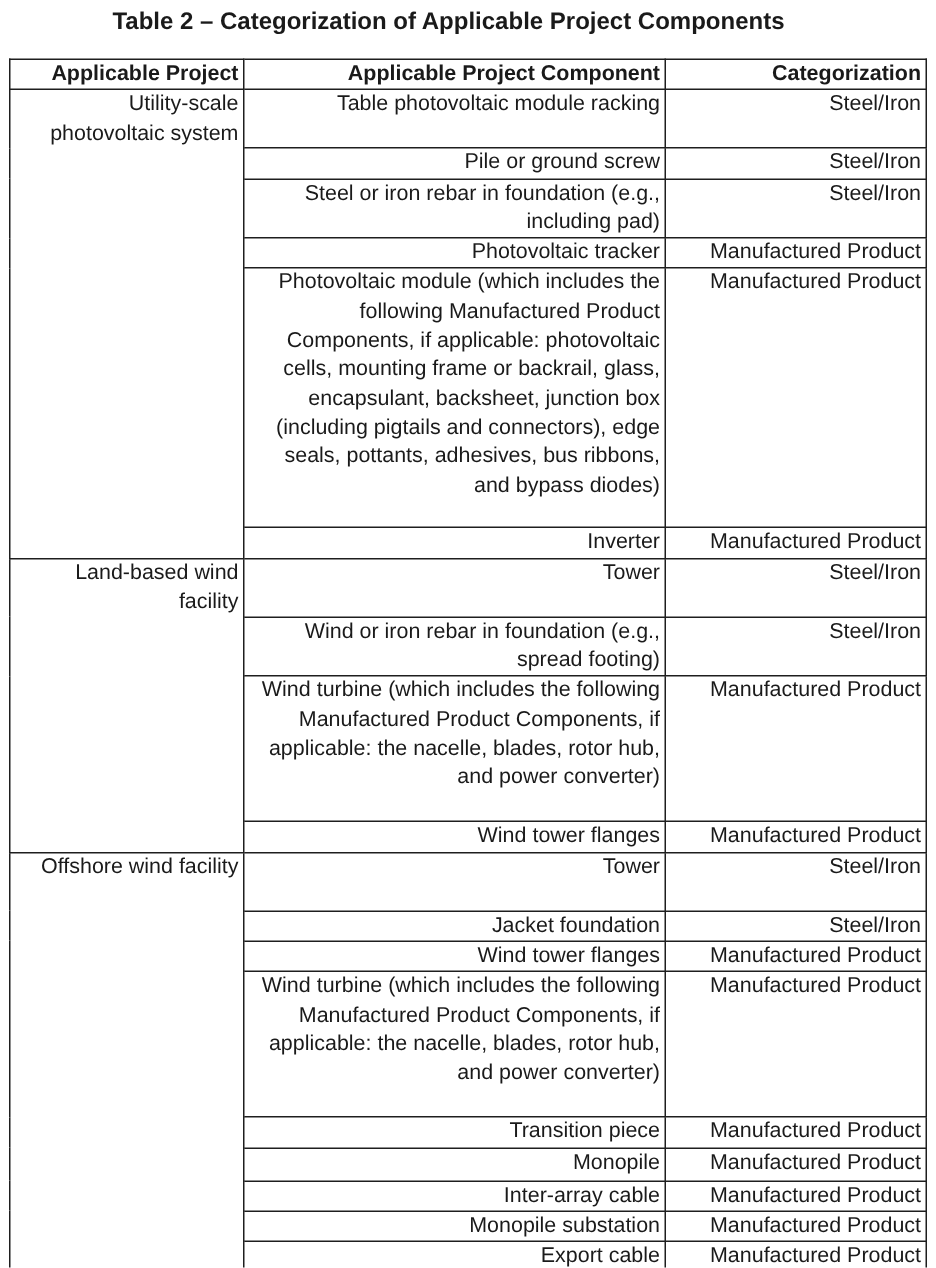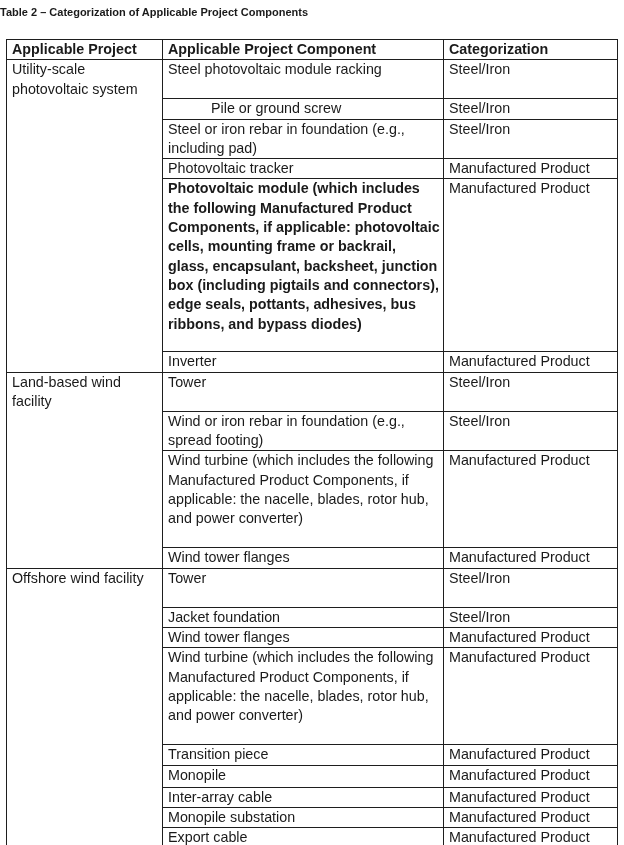--- a/index.html
+++ b/index.html
@@ -1,33 +1,33 @@
 <!DOCTYPE html>
 <html><head>
 <meta charset="utf-8">
 <style>
   html, body { margin: 0; padding: 0; background: #ffffff; }
   body {
     width: 624px; height: 845px; overflow: hidden; position: relative;
     font-family: "Liberation Sans", sans-serif; color: #1a1a1a;
   }
   .title {
-    position: absolute; top: 6px; left: 0; width: 523px; text-align: left;
-    font-weight: bold; font-size: 11px; letter-spacing: 0px;
+    position: absolute; top: 6px; left: 0; width: 523px; text-align: right;
+    font-weight: bold; font-size: 16px; letter-spacing: 0px;
   }
   table {
     position: absolute; top: 39px; left: 6px;
     width: 611px; border-collapse: collapse; table-layout: fixed;
     font-size: 14.3px; line-height: 19.3px;
   }
   col.c1 { width: 156px; }
   col.c2 { width: 281px; }
   col.c3 { width: 174px; }
   th, td {
-    border: 1.5px solid #1e1e1e; vertical-align: top; text-align: left;
+    border: 1.5px solid #1e1e1e; vertical-align: top; text-align: right;
     padding: 0 3px 0 5px;
   }
   th { font-weight: bold; padding-top: 0px; padding-bottom: 0px; height: 19px; }
   td { padding-top: 0px; padding-bottom: 0px; }
   td.proj { border-bottom: 1.5px solid #1e1e1e; }
 </style>
 </head>
 <body>
 
 <div class="title">Table 2 – Categorization of Applicable Project Components</div>
@@ -41,37 +41,37 @@
   <thead>
     <tr>
       <th>Applicable Project</th>
       <th>Applicable Project Component</th>
       <th>Categorization</th>
     </tr>
   </thead>
   <tbody id="tbody">
       <tr>
         <td class="proj" rowspan="6">Utility-scale photovoltaic system</td>
-        <td style="height: 38px;">Steel photovoltaic module racking</td>
+        <td style="height: 38px;">Table photovoltaic module racking</td>
         <td>Steel/Iron</td>
       </tr>
       <tr>
         <td style="height: 19px; padding-left: 48px;">Pile or ground screw</td>
         <td>Steel/Iron</td>
       </tr>
       <tr>
         <td style="height: 38px;">Steel or iron rebar in foundation (e.g., including pad)</td>
         <td>Steel/Iron</td>
       </tr>
       <tr>
         <td style="height: 19px;">Photovoltaic tracker</td>
         <td>Manufactured Product</td>
       </tr>
       <tr>
-        <td style="height: 172px; font-weight: bold;">Photovoltaic module (which includes the following Manufactured Product Components, if applicable: photovoltaic cells, mounting frame or backrail, glass, encapsulant, backsheet, junction box (including pigtails and connectors), edge seals, pottants, adhesives, bus ribbons, and bypass diodes)</td>
+        <td style="height: 172px;">Photovoltaic module (which includes the following Manufactured Product Components, if applicable: photovoltaic cells, mounting frame or backrail, glass, encapsulant, backsheet, junction box (including pigtails and connectors), edge seals, pottants, adhesives, bus ribbons, and bypass diodes)</td>
         <td>Manufactured Product</td>
       </tr>
       <tr>
         <td style="height: 19px;">Inverter</td>
         <td>Manufactured Product</td>
       </tr>
       <tr>
         <td class="proj" rowspan="4">Land-based wind facility</td>
         <td style="height: 38px;">Tower</td>
         <td>Steel/Iron</td>

